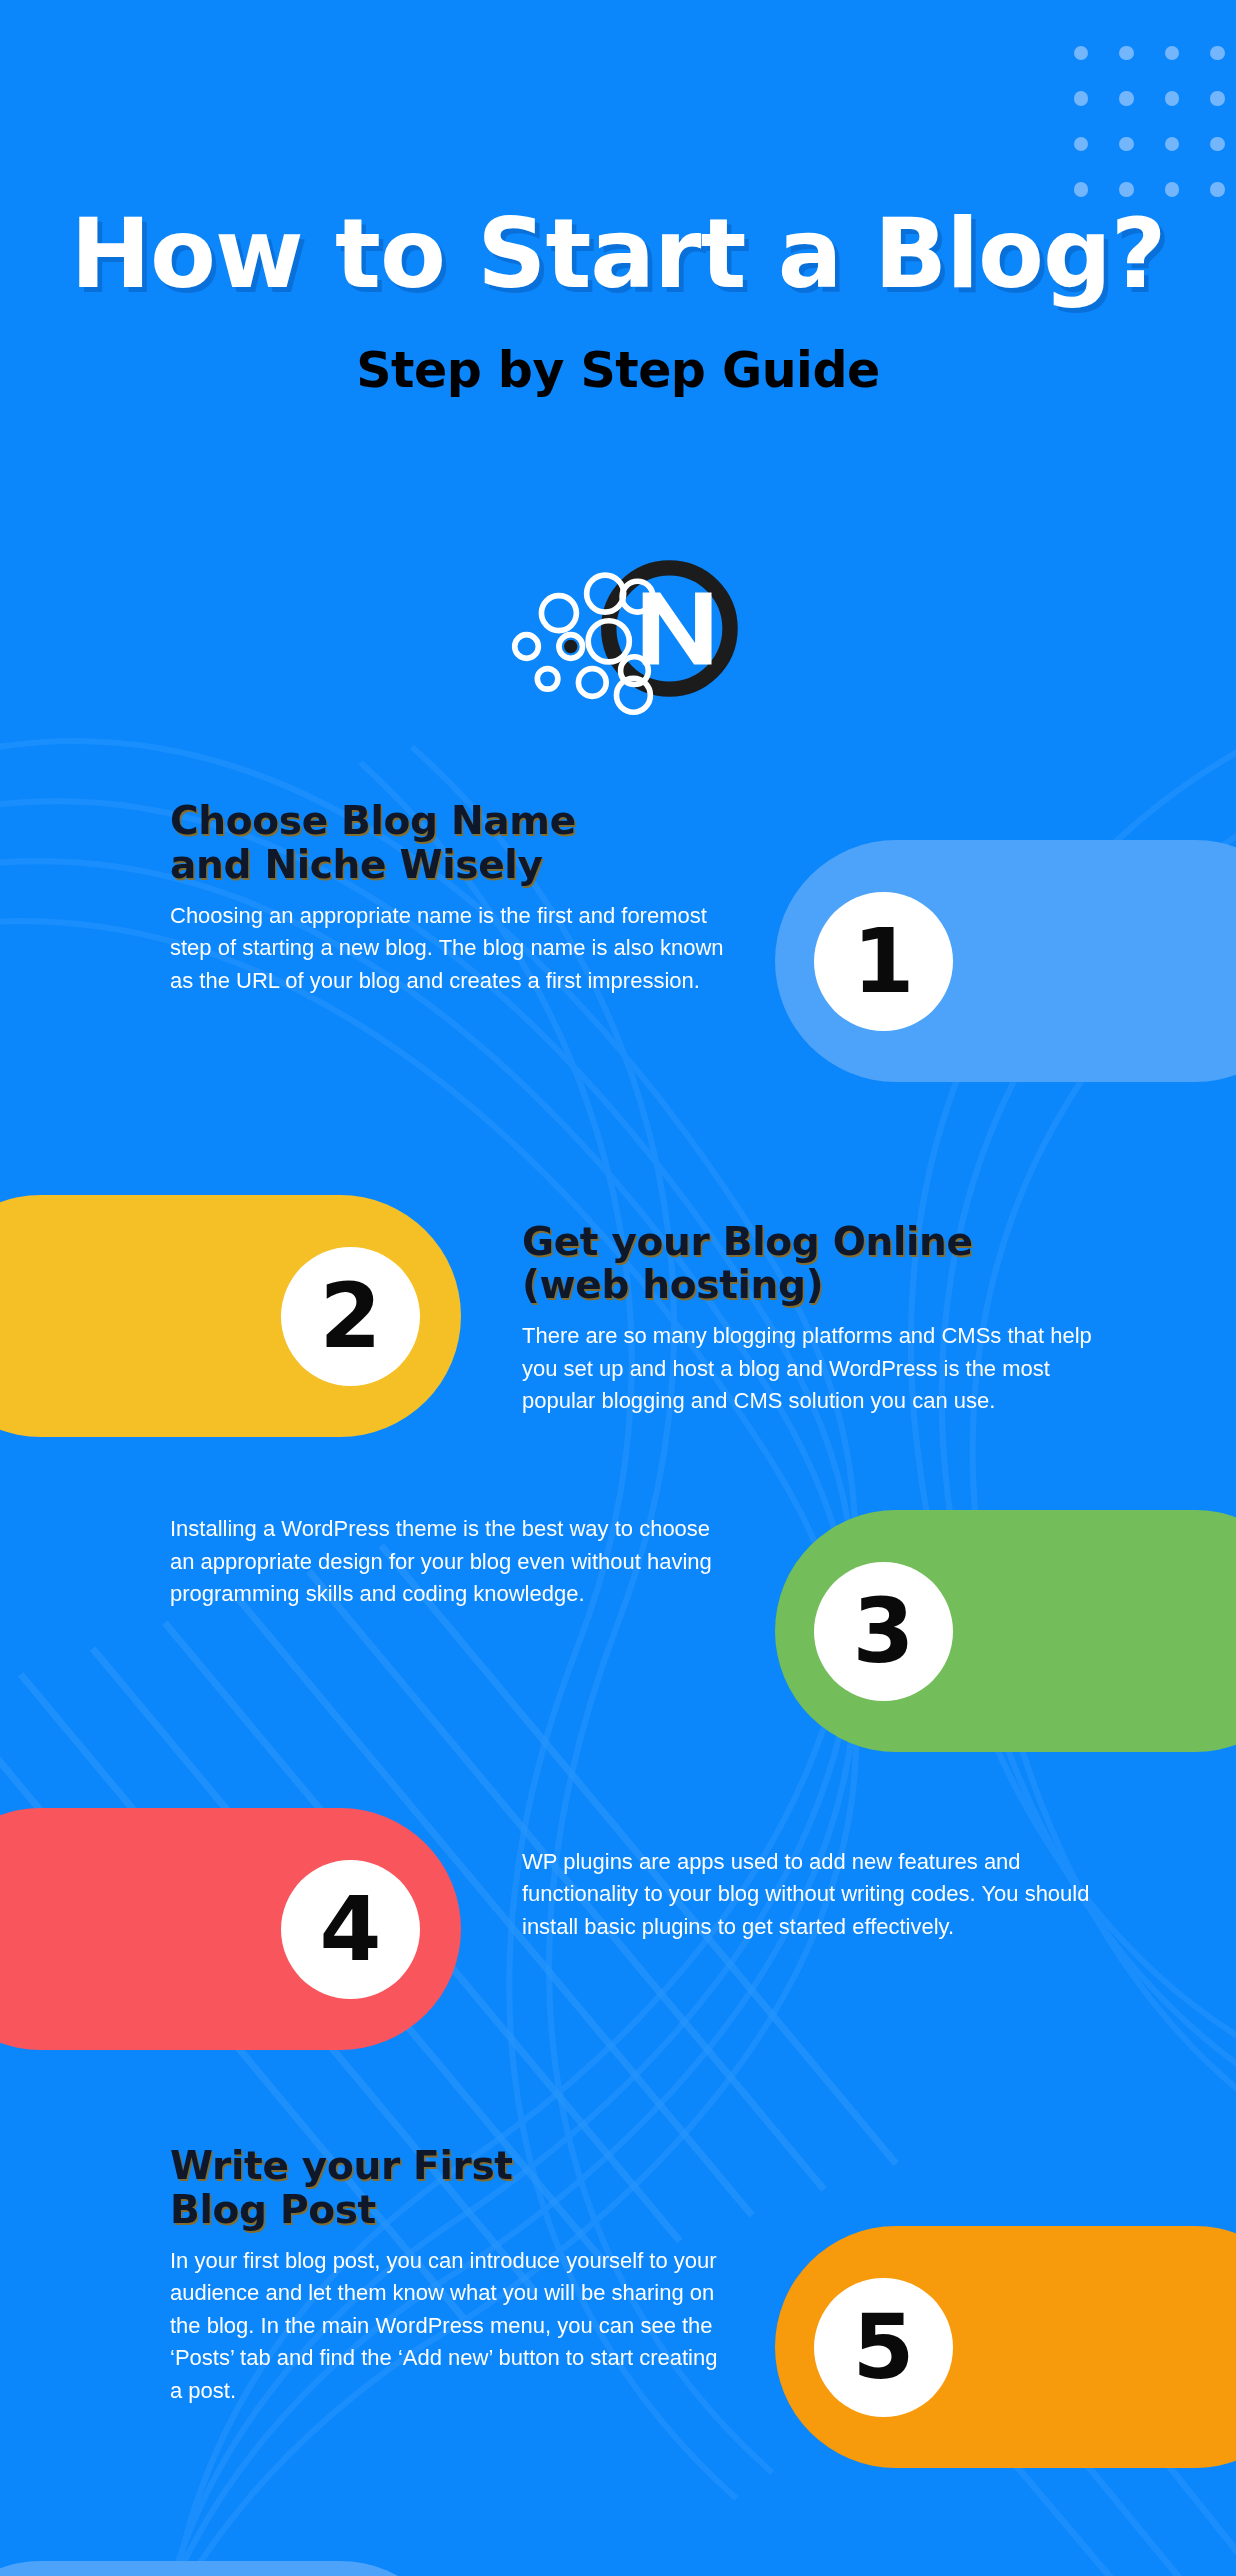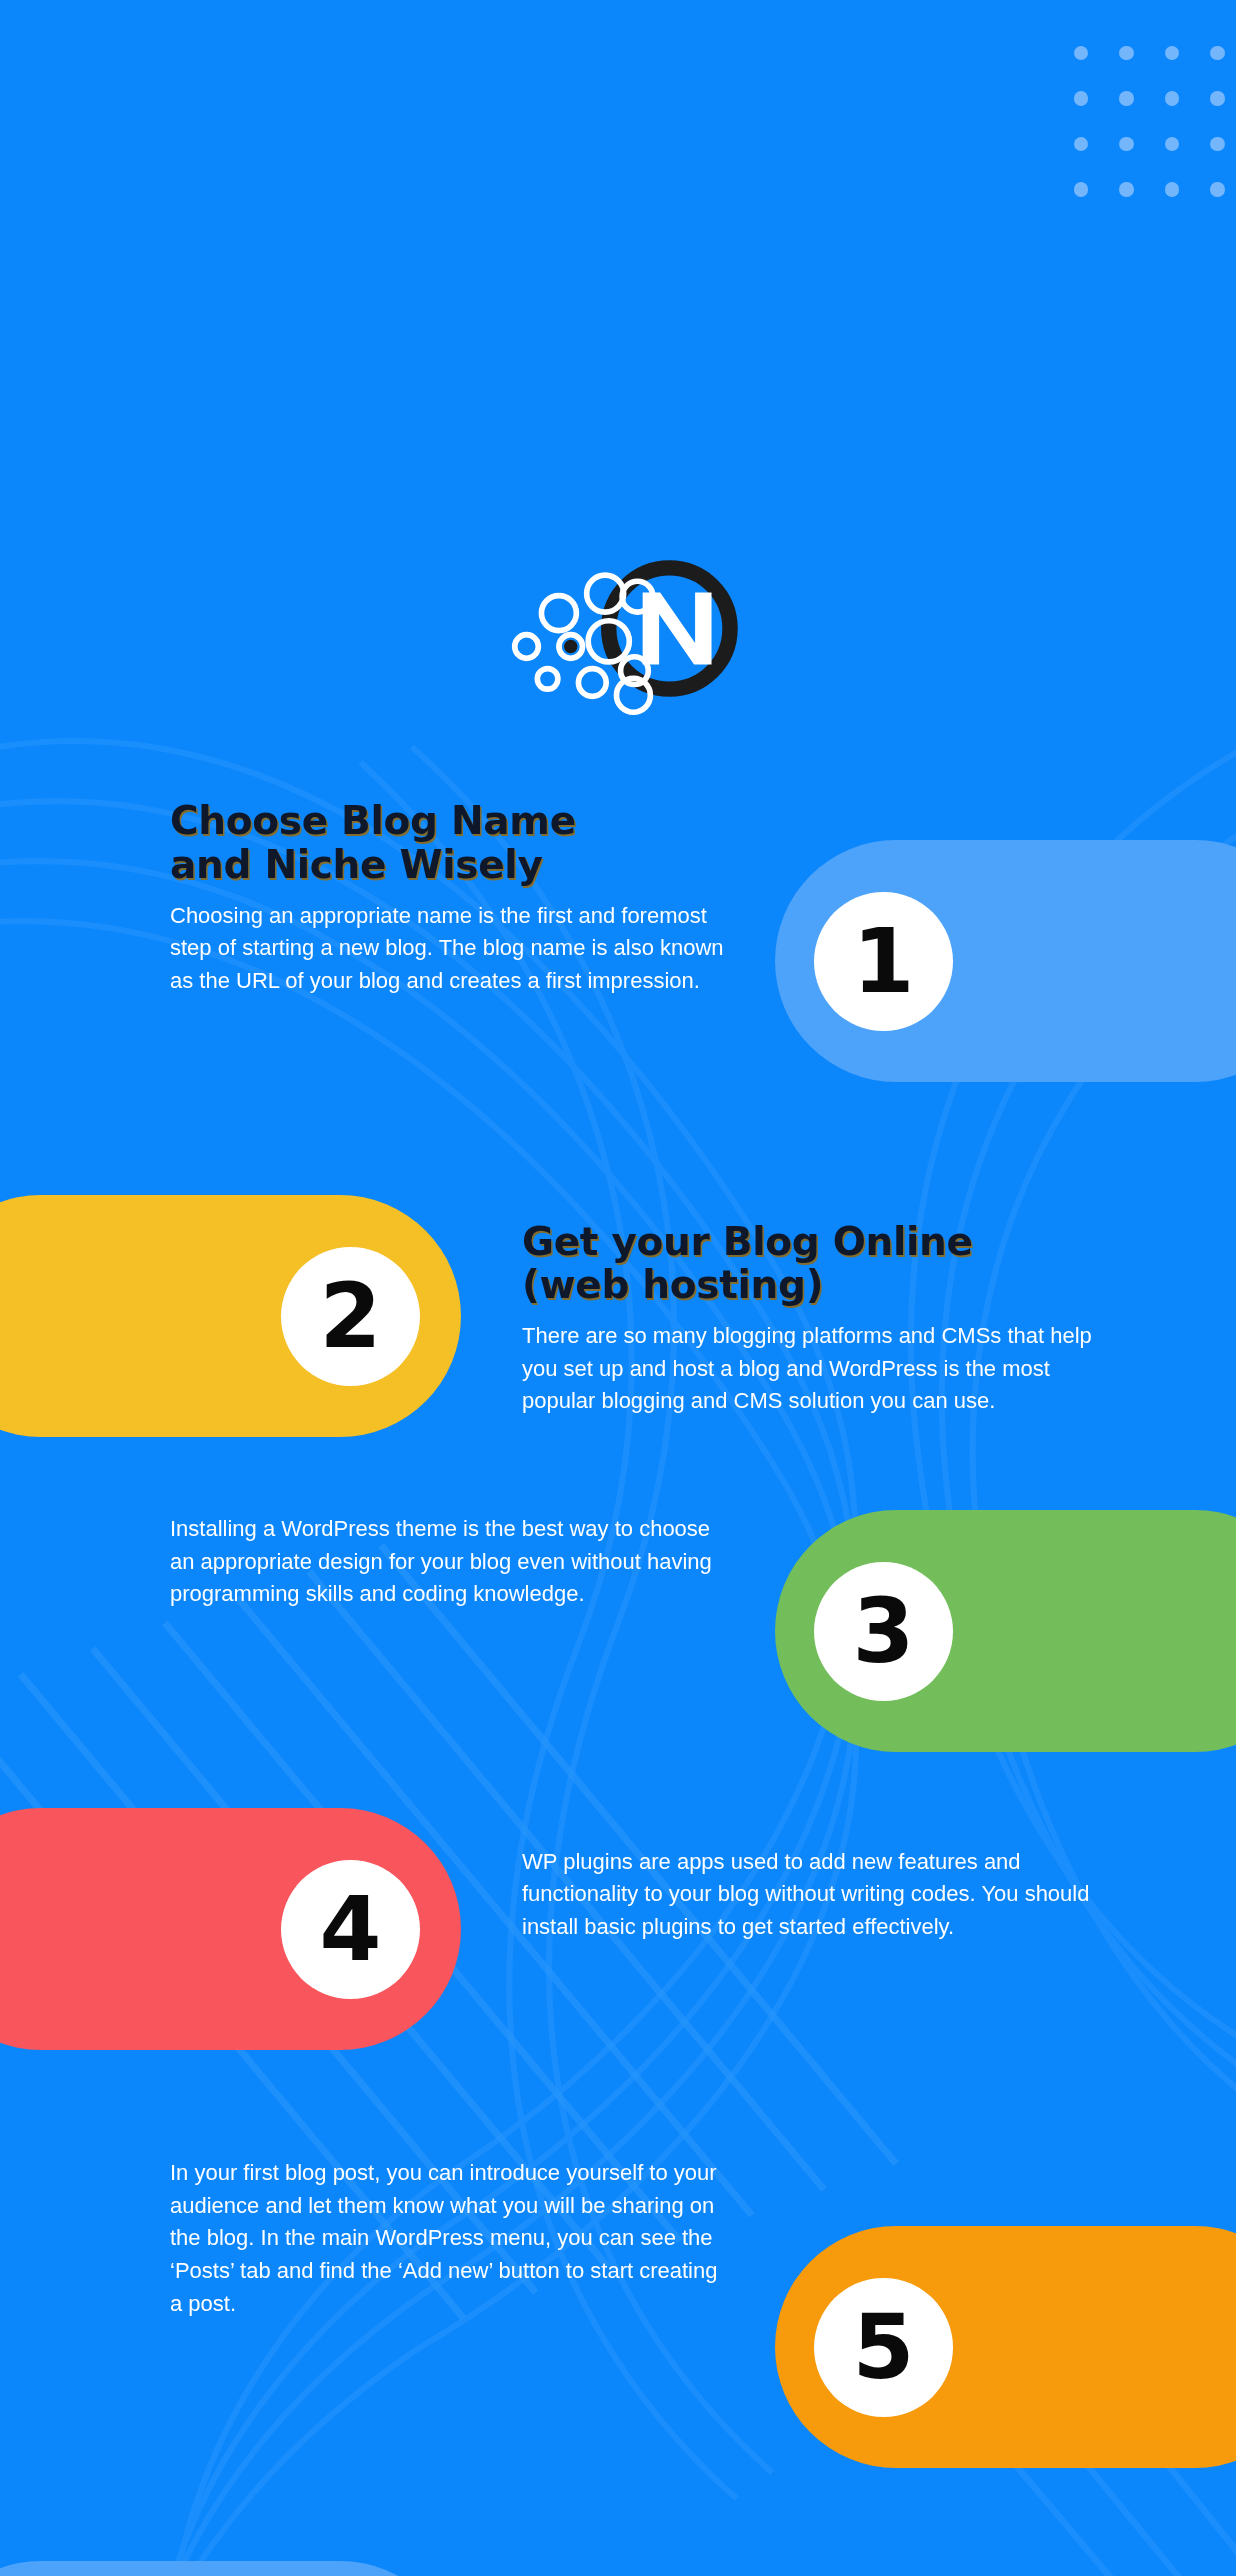--- a/index.html
+++ b/index.html
@@ -155,20 +155,24 @@
     <span class="dot"></span>
       <span class="dot"></span>
       <span class="dot"></span>
       <span class="dot"></span>
     <span class="dot"></span>
       <span class="dot"></span>
       <span class="dot"></span>
       <span class="dot"></span>
   </div>
 
+  <div id="header">
+    <div id="page-title">How to Start a Blog?</div>
+    <div id="page-subtitle">Step by Step Guide</div>
+  </div>
 
   <svg id="brand-mark" viewBox="0 0 540 360" aria-hidden="true">
     <circle cx="370" cy="180" r="118" fill="none" stroke="#1c1c1c" stroke-width="30"></circle>
     <path d="M 318 250 L 318 110 L 352 110 L 420 208 L 420 110 L 452 110 L 452 250 L 418 250 L 350 152 L 350 250 Z" fill="#ffffff"></path>
     <g fill="none" stroke="#ffffff" stroke-width="11">
       <circle cx="245" cy="112" r="36"></circle>
       <circle cx="155" cy="150" r="34"></circle>
       <circle cx="252" cy="205" r="40"></circle>
       <circle cx="92" cy="215" r="23"></circle>
       <circle cx="178" cy="215" r="23"></circle>
@@ -224,20 +228,22 @@
       <div class="step-body">WP plugins are apps used to add new features and functionality to your blog without writing codes. You should install basic plugins to get started effectively.</div>
     </div>
   </div>
 
   <div class="step" id="step-5" style="top:2226px;">
     <div class="pill right" style="background:#f79b0c; top:0;"></div>
     <div class="badge" style="left:814px; top:52px;">
       <span>5</span>
     </div>
     <div class="step-text t-left" style="top:-82px;">
+      <div class="step-title">Write your First
+Blog Post</div>
       <div class="step-body">In your first blog post, you can introduce yourself to your audience and let them know what you will be sharing on the blog. In the main WordPress menu, you can see the ‘Posts’ tab and find the ‘Add new’ button to start creating a post.</div>
     </div>
   </div>
 
   <div class="step" id="step-6" style="top:2561px;">
     <div class="pill left" style="background:#4da3fa; top:0;"></div>
 
     <div class="step-text t-right" style="top:-5.2px;">
       <div class="step-title">Promote your Blog to
 Get More Readers</div>

